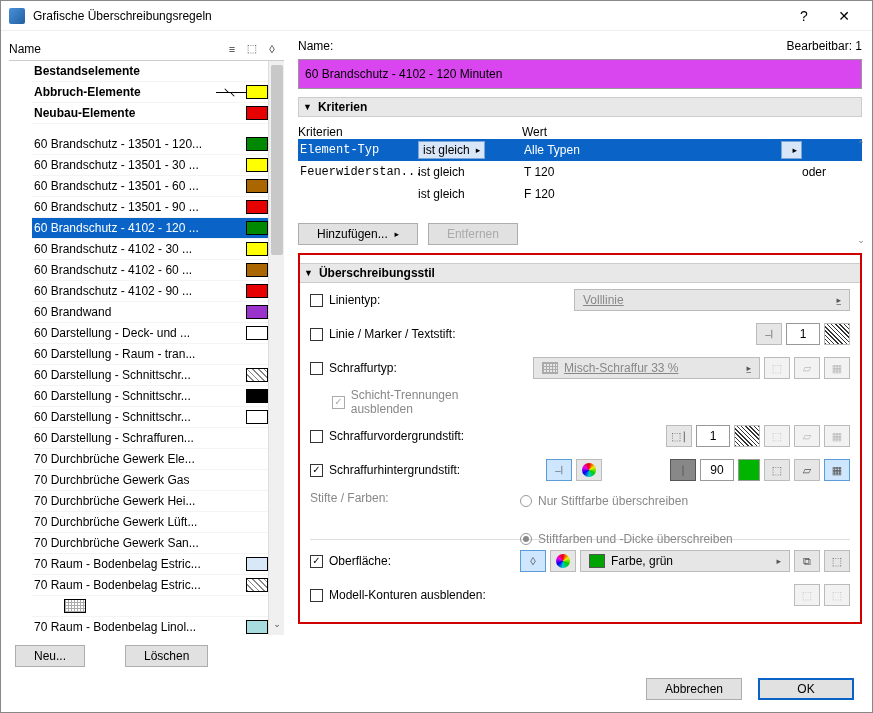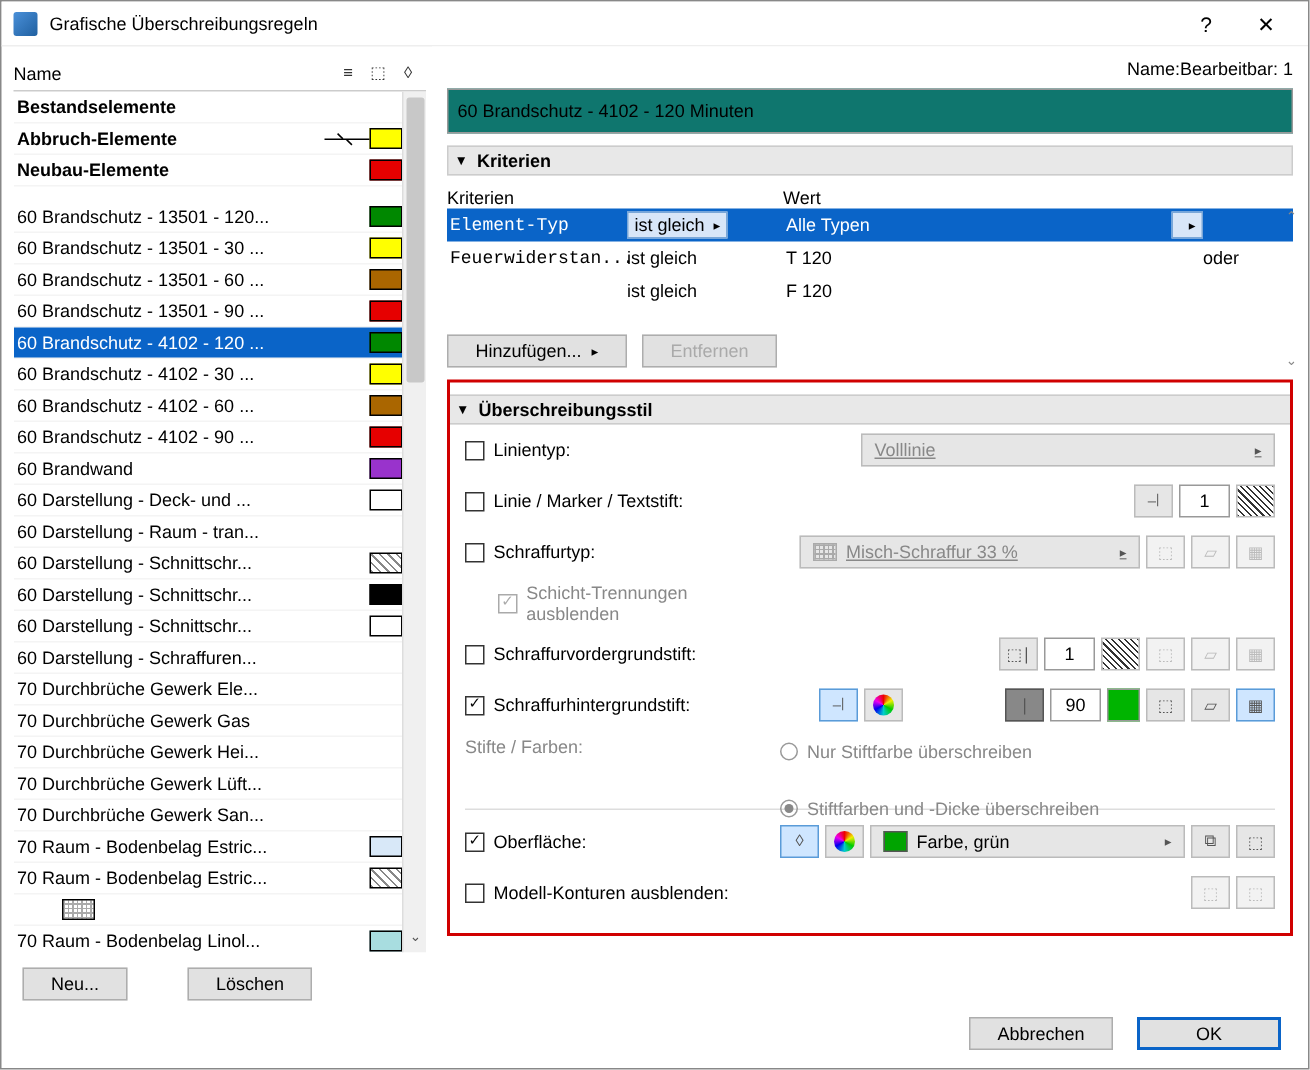--- a/index.html
+++ b/index.html
@@ -7,39 +7,39 @@
 .titlebar { height: 30px; background: #fff; display: flex; align-items: center; padding: 0 8px; border-bottom: 1px solid #eee; }
 .titlebar .app-icon { width: 16px; height: 16px; background: linear-gradient(135deg,#4a90d9,#2060a0); margin-right: 8px; border-radius:2px; display:flex; align-items:center; justify-content:center; color:#fff; font-size:10px; font-weight:bold; }
 .titlebar .title { flex: 1; }
 .titlebar .winbtn { width: 40px; height: 28px; display:flex; align-items:center; justify-content:center; cursor:pointer; font-size:14px; }
 .main { display:flex; height: 636px; }
 .left { width: 300px; border-right:0; padding: 6px 4px 0 8px; display:flex; flex-direction:column; }
 .left-header { display:flex; align-items:center; height:24px; border-bottom:1px solid #ccc; padding-right:2px; }
 .left-header .name-label { flex:1; }
 .left-header .hicon { width:20px; text-align:center; color:#333; font-size:11px; }
 .list-wrap { flex:1; display:flex; overflow:hidden; }
-.list { flex:1; overflow-y:auto; overflow-x:hidden; }
+.list { flex:1; overflow-y:auto; overflow-x:hidden;margin-left:23px; }
 .list::-webkit-scrollbar { width:0; }
 .scrolltrack { width:16px; background:#f0f0f0; border-left:1px solid #ddd; position:relative; }
 .scrollthumb { position:absolute; left:2px; width:12px; top:4px; height:190px; background:#c8c8c8; border-radius:2px; }
 .scrolltrack .arr { position:absolute; left:0; width:16px; height:16px; text-align:center; font-size:9px; color:#555; }
 .scrolltrack .arr.dn { bottom:0; }
 .row { height:21px; display:flex; align-items:center; padding-left:2px; cursor:pointer; border-bottom:1px solid #f4f4f4; }
 .row.bold .rlabel { font-weight:bold; }
 .row .rlabel { flex:1; white-space:nowrap; overflow:hidden; text-overflow:ellipsis; }
 .row .ric { width:30px; display:flex; justify-content:center; }
 .row .ric2 { width:22px; display:flex; justify-content:center; }
 .row .swatch { width:26px; height:14px; border:1px solid #000; }
 .row.sel { background:#0a64c8; color:#fff; }
 .left-btns { display:flex; gap:40px; padding:10px 0 0 6px; }
 .btn { height:22px; border:1px solid #adadad; background:#e1e1e1; display:inline-flex; align-items:center; justify-content:center; padding:0 18px; cursor:pointer; }
 .right { flex:1; padding:8px 10px 0 10px; position:relative; background:#fff; }
 .right-top { display:flex; align-items:center; margin-bottom:6px; }
-.right-top .lbl { flex:1;text-align:right; }
-.name-input { width:100%; height:24px; border:1px solid #999; padding:14px 6px; background:#0f766e; }
+.right-top .lbl { flex:1; }
+.name-input { width:100%; height:24px; border:1px solid #999; padding:14px 6px; background:#d946ef; }
 .section-head { height:20px; background:#e8e8e8; border:1px solid #ccc; display:flex; align-items:center; padding-left:4px; margin-top:8px; font-weight:bold; cursor:pointer; }
 .section-head .tri { font-size:9px; margin-right:6px; }
 .criteria-table { border:0; margin-top:4px; position:relative; }
 .criteria-head { display:flex; height:18px; align-items:flex-end; }
 .criteria-head > div { color:#000; }
 .criteria-head .c1 { width:120px; }
 .criteria-head .c2 { width:100px; }
 .criteria-head .c3 { flex:1; padding-left:4px; }
 .criteria-head .c4 { width:60px; }
 .crow { display:flex; height:22px; align-items:center; }

